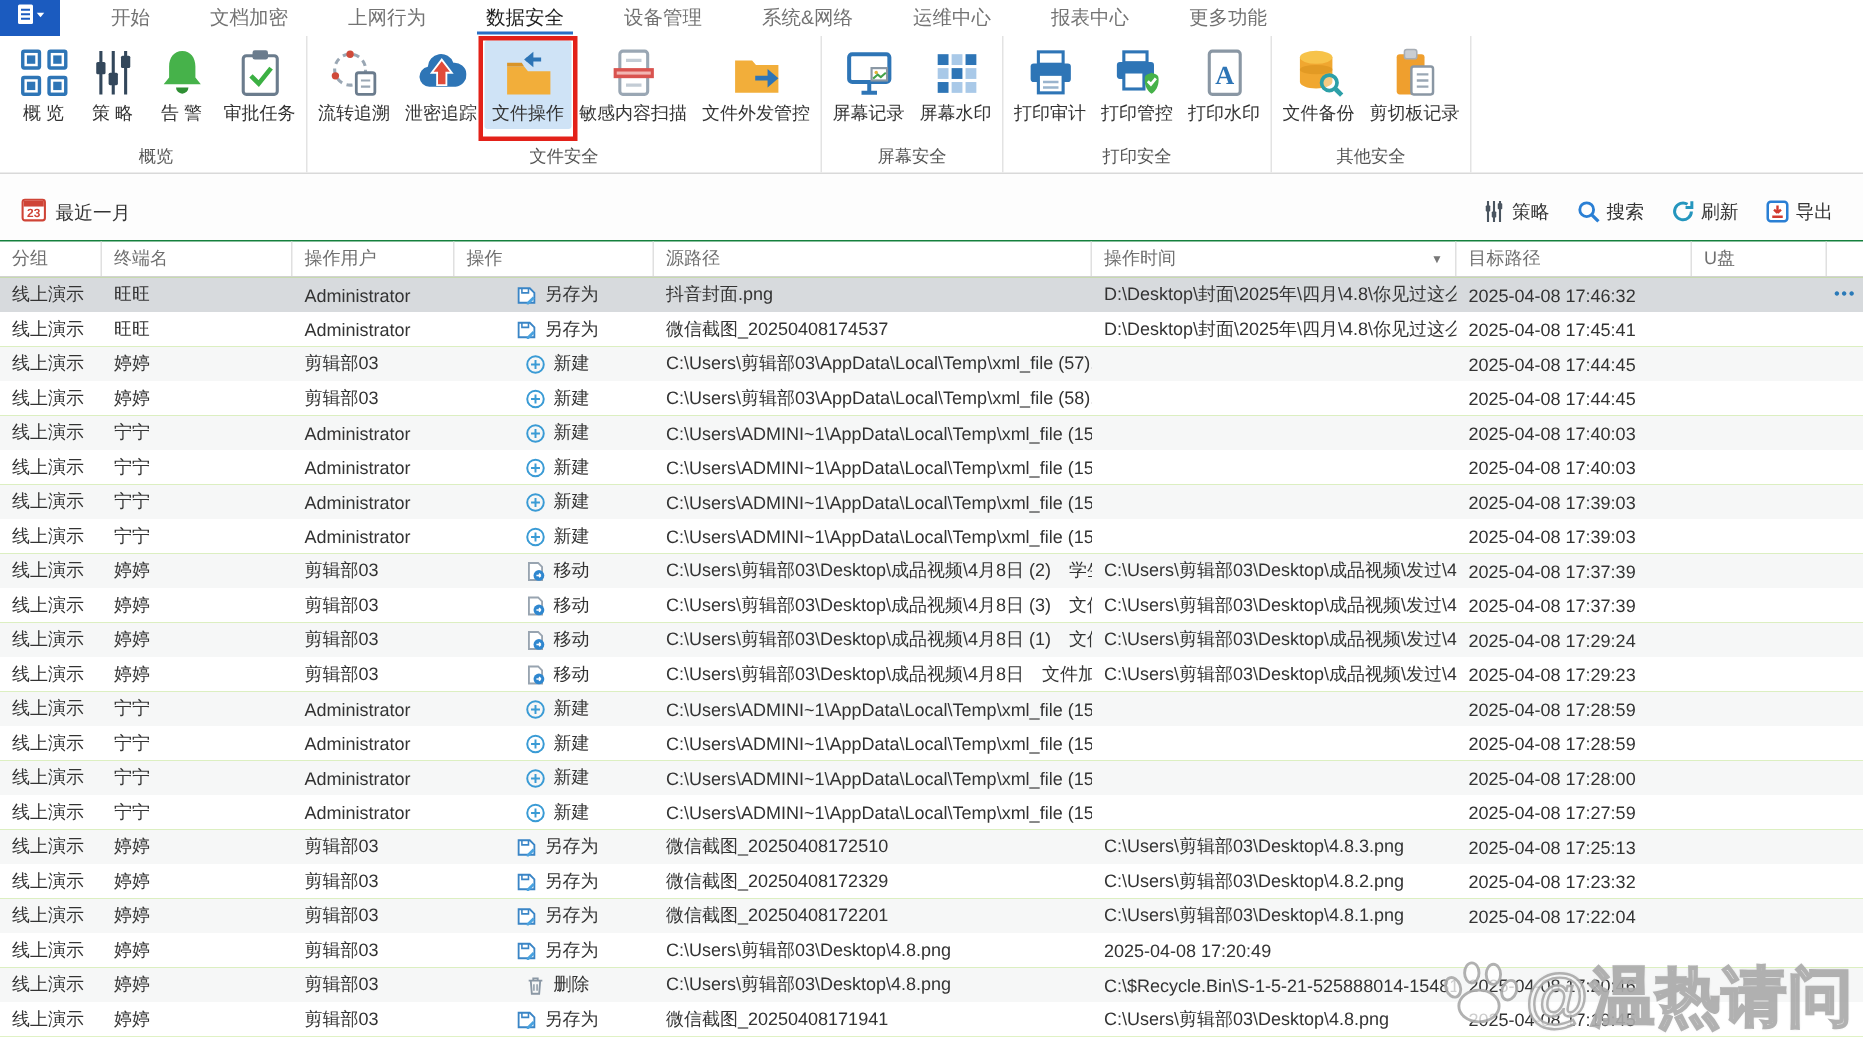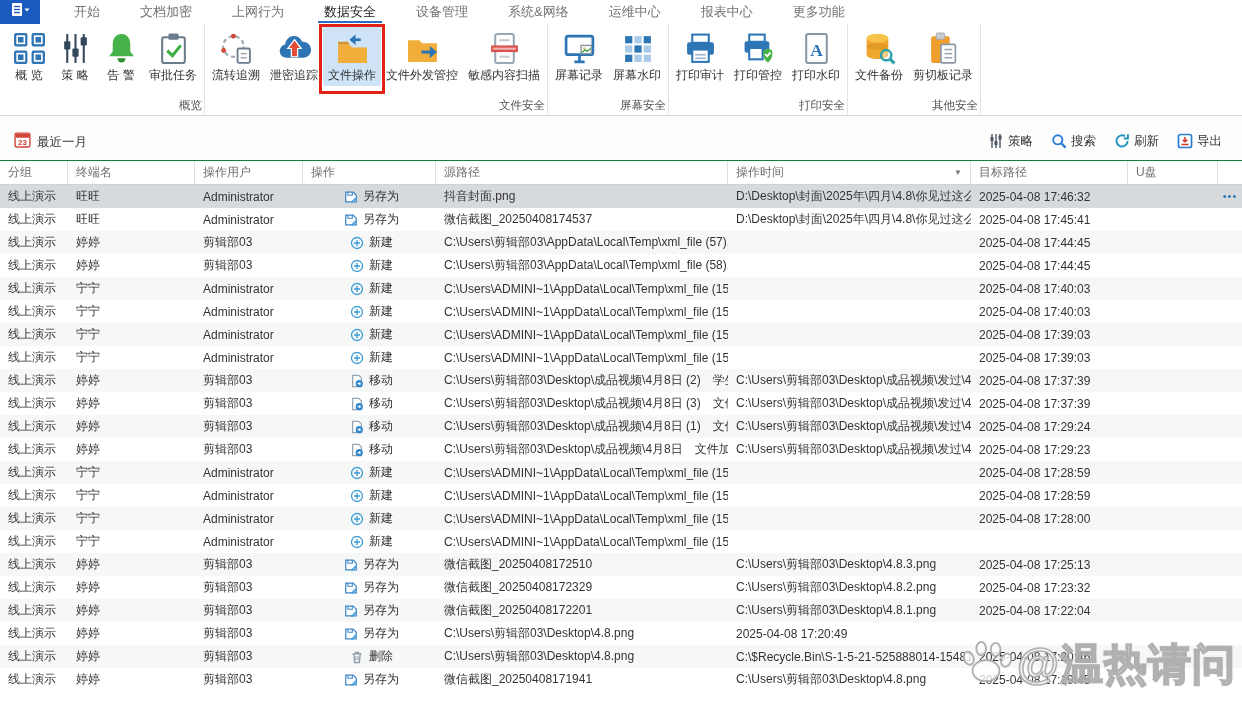--- a/index.html
+++ b/index.html
@@ -18,21 +18,21 @@
   
   .ribbon { display:flex; height:92px; background:#fff; border-bottom:1px solid #d9d9d9; padding-left:4px; }
   .rgroup { display:flex; flex-direction:column; border-right:1px solid #e3e3e3; padding:0 2px; }
   .rbtns { display:flex; flex:1; align-items:flex-start; padding-top:3px; }
   .rbtn { position:relative; display:flex; flex-direction:column; align-items:center; gap:1px; padding:3px 5px 2px; cursor:pointer; border-radius:2px; }
   .rbtn .ric { width:36px; height:36px; display:flex; align-items:center; justify-content:center; }
   .rbtn .ric svg { width:33px; height:33px; }
   .rbtn .rlabel { font-size:12px; color:#333; white-space:nowrap; }
   .rbtn.selected { background:#cfe3f6; }
   .rbtn .annot { position:absolute; left:-4px; right:-4px; top:-3px; bottom:-8px; border:3px solid #e32119; pointer-events:none; }
-  .rgroup-label { height:18px; text-align:right; font-size:11.5px; color:#555; line-height:16px; }
+  .rgroup-label { height:18px; text-align:center; font-size:11.5px; color:#555; line-height:16px; }
 
   
   .content { background:#fdfdfd; }
   .filterbar { display:flex; align-items:center; height:44px; padding:6px 20px 0 14px; }
   .date-filter { display:flex; align-items:flex-end; gap:6px; font-size:12.5px; color:#333; cursor:pointer; }
   .date-filter svg { width:17px; height:17px; }
   .actions { margin-left:auto; display:flex; align-items:flex-end; gap:18px; }
   .action { display:flex; align-items:center; gap:4px; font-size:12.5px; color:#333; cursor:pointer; }
   .action svg { width:16px; height:16px; }
 
@@ -184,40 +184,40 @@
                 <path d="M2 12h11l2.5 3H30v15H2z" fill="#f2ae3a"></path>
                 <path d="M2 12v-2.5h9.5L13 12" fill="#d99428"></path>
               </svg>
             </span>
             <span class="rlabel">文件操作</span>
             <span class="annot"></span>
           </div>
           <div class="rbtn">
             <span class="ric">
               <svg viewBox="0 0 32 32">
-                <path d="M2 8h11l2.5 3H30v18H2z" fill="#f2ae3a"></path>
-                <path d="M15 19.5h9" stroke="#2e75b6" stroke-width="3" fill="none"></path>
-                <path d="M23 13.5l7 6-7 6z" fill="#2e75b6"></path>
-              </svg>
-            </span>
-            <span class="rlabel">文件外发管控</span>
-          </div>
-          <div class="rbtn">
-            <span class="ric">
-              <svg viewBox="0 0 32 32">
                 <rect x="7" y="2" width="18" height="28" rx="2" fill="#fff" stroke="#9aa7b4" stroke-width="2"></rect>
                 <g stroke="#c3ccd5" stroke-width="2">
                   <line x1="11" y1="8" x2="21" y2="8"></line>
                   <line x1="11" y1="24" x2="21" y2="24"></line>
                 </g>
                 <rect x="3" y="13" width="26" height="6.5" fill="#d9534f"></rect>
                 <rect x="5" y="15.2" width="22" height="2" fill="#f2b6b2"></rect>
               </svg>
             </span>
             <span class="rlabel">敏感内容扫描</span>
+          </div>
+          <div class="rbtn">
+            <span class="ric">
+              <svg viewBox="0 0 32 32">
+                <path d="M2 8h11l2.5 3H30v18H2z" fill="#f2ae3a"></path>
+                <path d="M15 19.5h9" stroke="#2e75b6" stroke-width="3" fill="none"></path>
+                <path d="M23 13.5l7 6-7 6z" fill="#2e75b6"></path>
+              </svg>
+            </span>
+            <span class="rlabel">文件外发管控</span>
           </div>
         </div>
         <div class="rgroup-label">文件安全</div>
       </div>
       <div class="rgroup">
         <div class="rbtns">
           <div class="rbtn">
             <span class="ric">
               <svg viewBox="0 0 32 32" fill="none">
                 <rect x="3" y="4" width="26" height="18" rx="2" stroke="#2e75b6" stroke-width="2.6"></rect>
@@ -720,20 +720,21 @@
             <span style="display: flex;">
               <svg viewBox="0 0 16 16" fill="none">
                 <circle cx="8" cy="8" r="6.3" stroke="#3a9bd5" stroke-width="1.5"></circle>
                 <path d="M8 4.6v6.8M4.6 8h6.8" stroke="#3a9bd5" stroke-width="1.5"></path>
               </svg>
             </span>
             <span>新建</span>
           </div>
           <div class="td">C:\Users\ADMINI~1\AppData\Local\Temp\xml_file (1535).xml</div>
           <div class="td"></div>
+          <div class="td">2025-04-08 17:27:59</div>
           <div class="td"></div>
           <div class="td gutter"></div>
         </div>
         <div class="tr grid">
           <div class="td">线上演示</div>
           <div class="td">婷婷</div>
           <div class="td">剪辑部03</div>
           <div class="td op">
             <span style="display: flex;">
               <svg viewBox="0 0 16 16">

